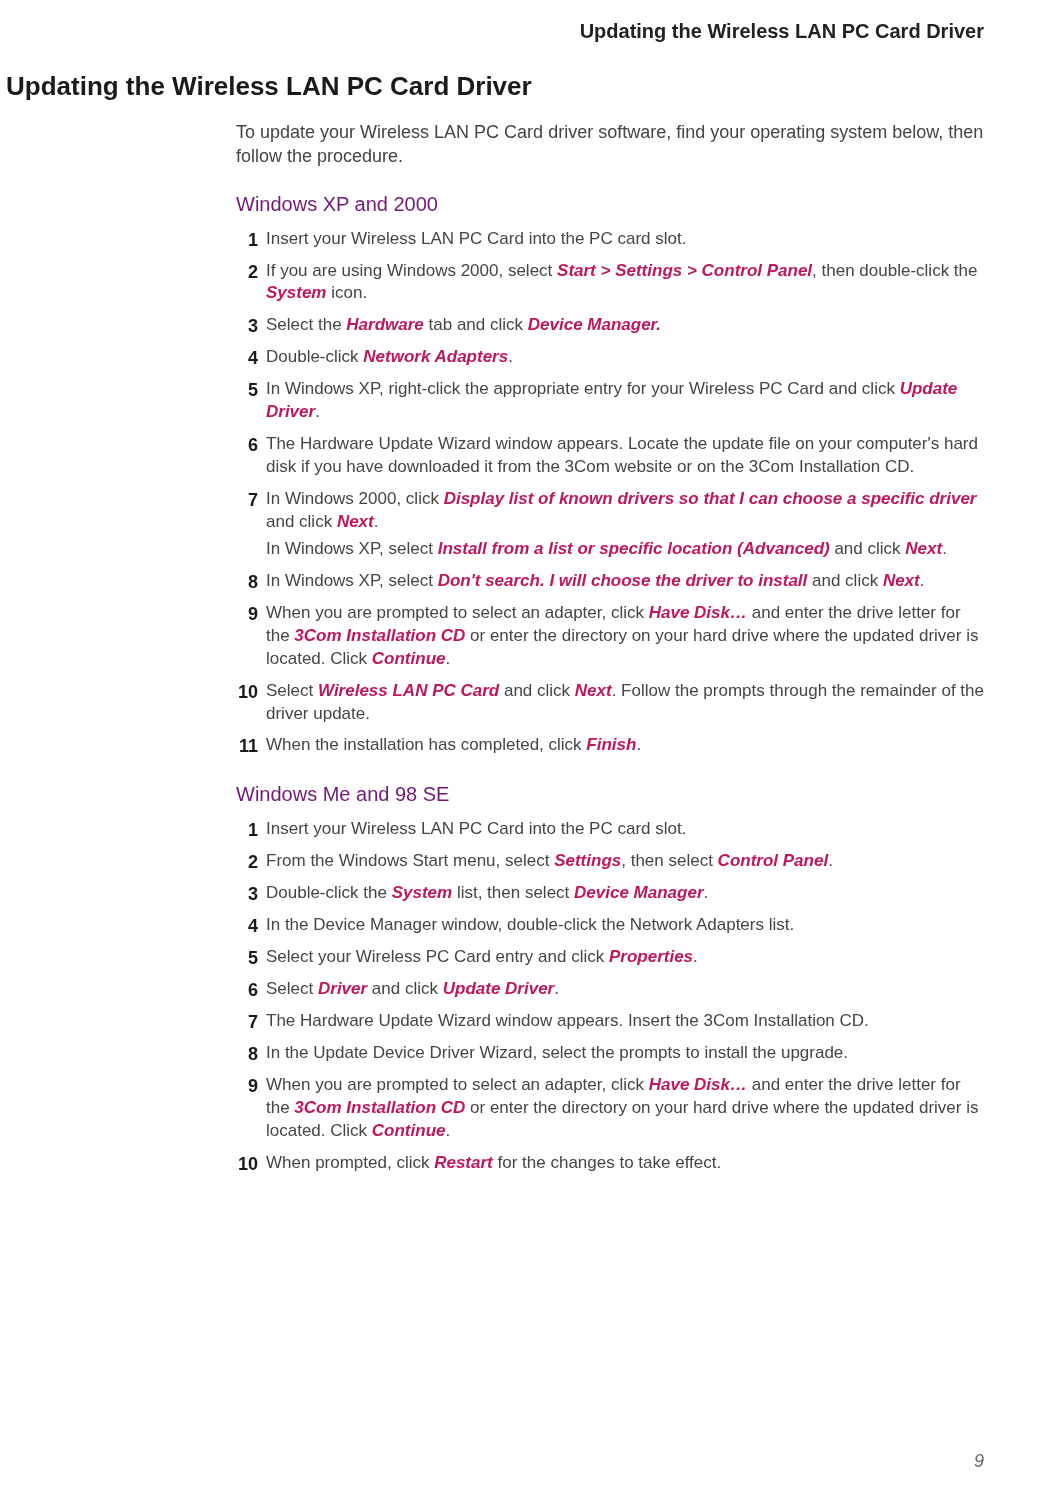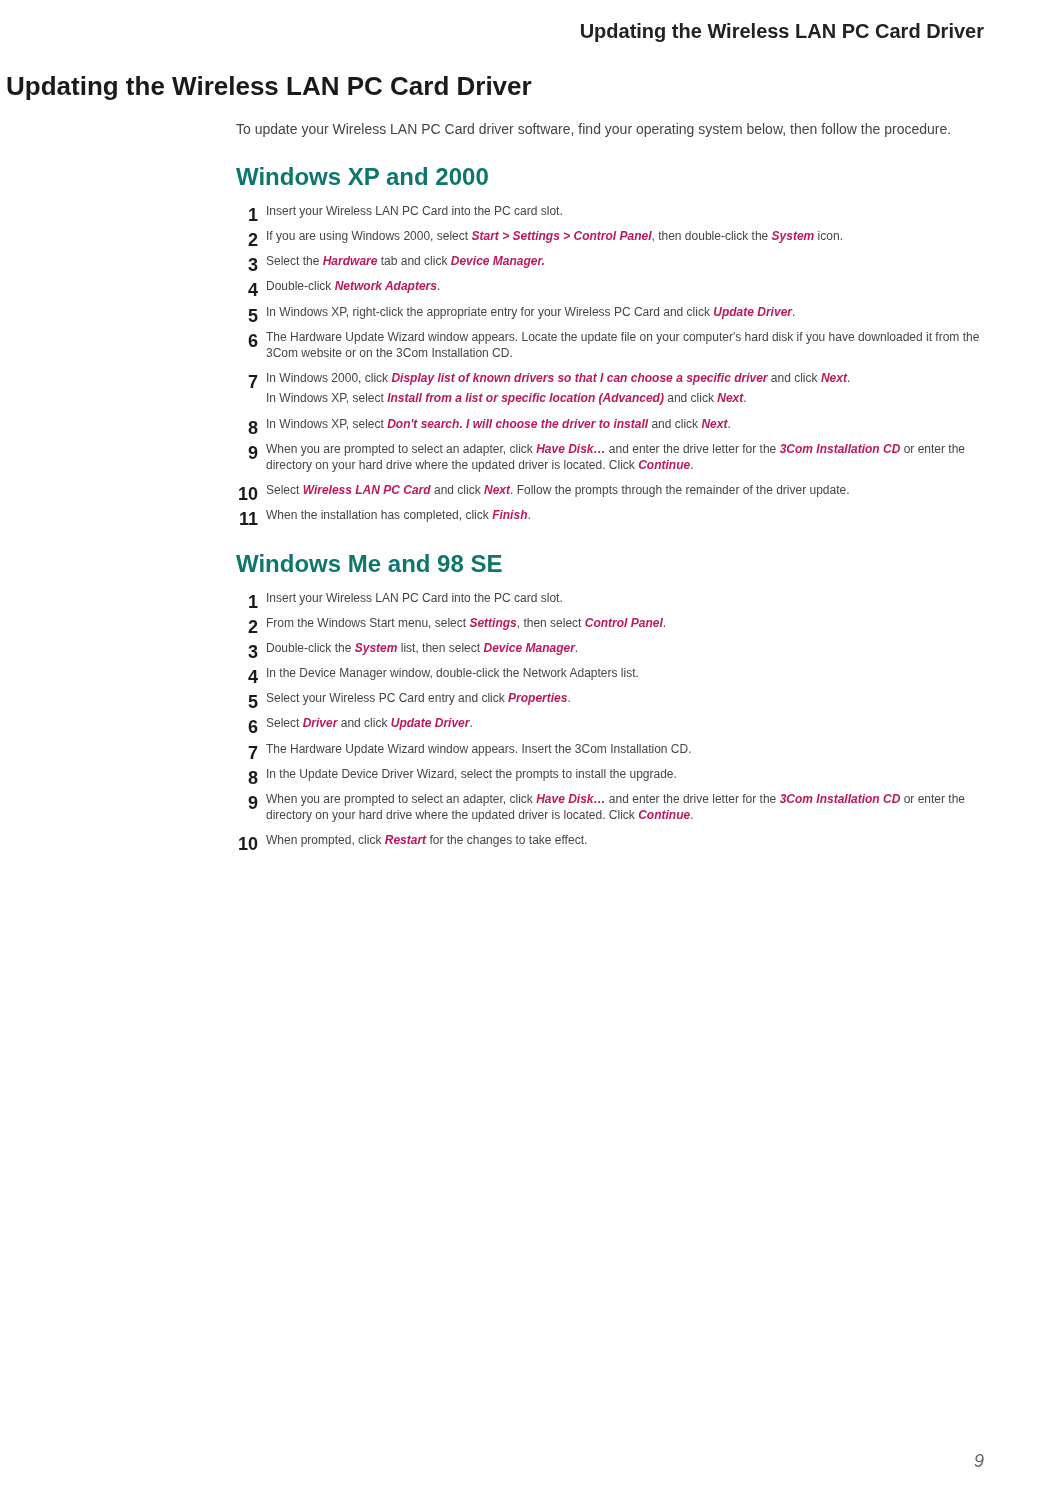--- a/index.html
+++ b/index.html
@@ -23,44 +23,44 @@
     font-size: 26px;
     font-weight: 700;
     color: #1a1a1a;
     margin: 0 0 18px 6px;
   }
   .content {
     margin-left: 236px;
     margin-right: 56px;
   }
   .intro {
-    font-size: 14px;
+    font-size: 18px;
     font-weight: 300;
     color: #444;
     line-height: 1.35;
     margin-bottom: 24px;
   }
   .sub-heading {
-    font-size: 24px;
-    font-weight: 700;
-    color: #0f766e;
+    font-size: 20px;
+    font-weight: 400;
+    color: #701a75;
     margin: 0 0 12px 0;
   }
   .step-list {
     margin: 0 0 26px 0;
     padding: 0;
     list-style: none;
     counter-reset: step;
   }
   .step-list li {
     counter-increment: step;
     position: relative;
     padding-left: 30px;
     margin-bottom: 9px;
-    font-size: 12px;
+    font-size: 17px;
     font-weight: 300;
     color: #454545;
     line-height: 1.35;
   }
   .step-list li::before {
     content: counter(step);
     position: absolute;
     left: -4px;
     width: 26px;
     text-align: right;

